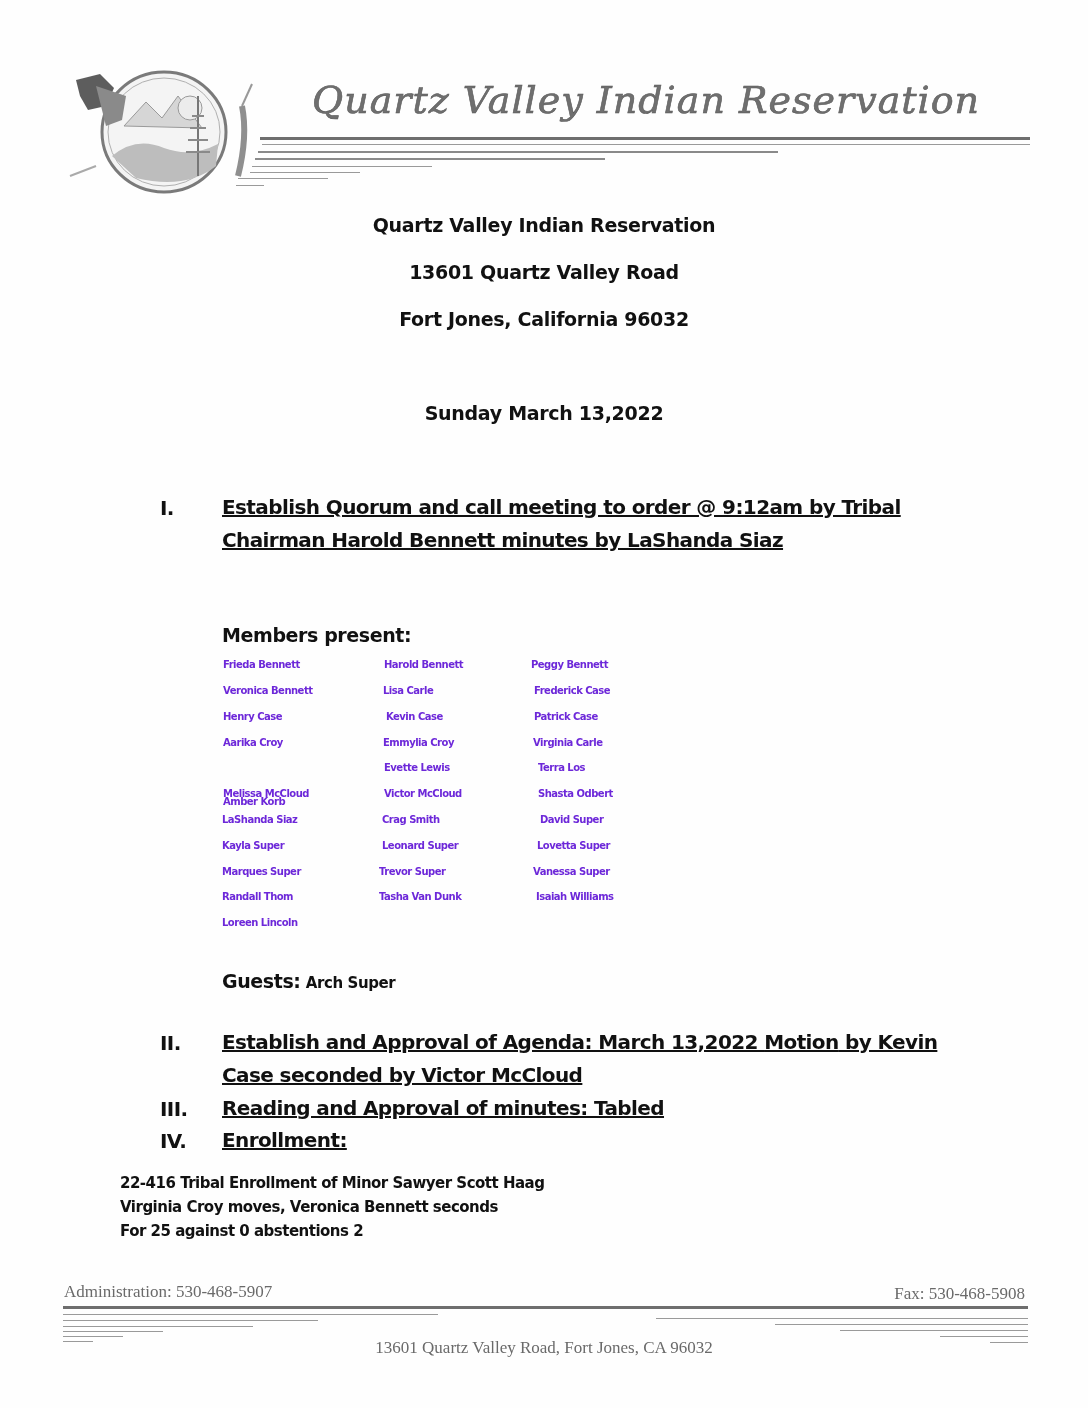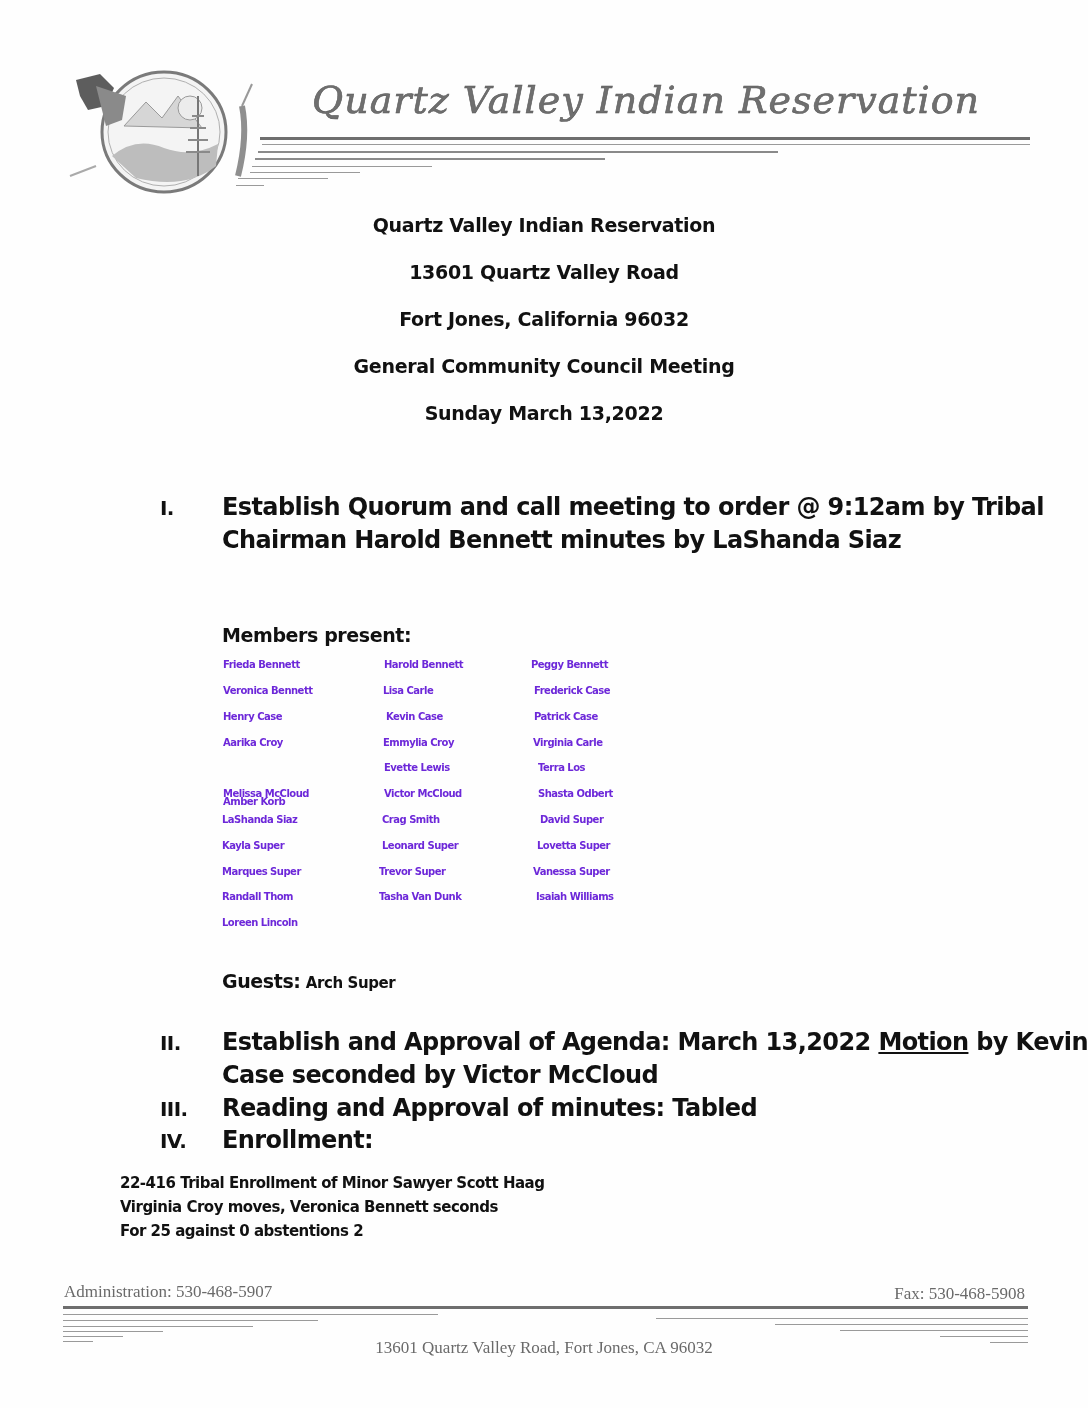--- a/index.html
+++ b/index.html
@@ -12,21 +12,21 @@
     .hline { position: absolute; height: 2px; background: #8a8a8a; }
     .hline.thick { height: 3px; background: #6e6e6e; }
     .hline.thin { height: 1px; background: #9a9a9a; }
 
     
     .center-line { position: absolute; left: 0; width: 1088px; text-align: center; font-family: "DejaVu Sans", sans-serif; font-weight: bold; font-size: 19px; color: #111; letter-spacing: -0.3px; }
 
     
     .sec { position: absolute; font-family: "DejaVu Sans", sans-serif; font-weight: bold; color: #111; letter-spacing: -0.6px; }
     .numeral { position: absolute; left: 160px; font-size: 20px; }
-    .sec-text { position: absolute; left: 222px; font-size: 24px; line-height: 33px; white-space: nowrap; }
+    .sec-text { position: absolute; left: 222px; font-size: 20px; line-height: 33px; white-space: nowrap; text-decoration: underline; }
     .u { text-decoration: underline; }
 
     .members-title { position: absolute; left: 222px; top: 624px; font-family: "DejaVu Sans", sans-serif; font-weight: bold; font-size: 19px; color: #111; letter-spacing: -0.4px; }
     .member { position: absolute; font-family: "DejaVu Sans", sans-serif; font-weight: bold; font-size: 10px; color: #6d28d9; letter-spacing: -0.5px; white-space: nowrap; }
 
     .guests { position: absolute; left: 222px; top: 970px; font-family: "DejaVu Sans", sans-serif; font-weight: bold; color: #111; letter-spacing: -0.4px; white-space: nowrap; }
     .guests .lbl { font-size: 19px; }
     .guests .val { font-size: 15px; }
 
     .enroll { position: absolute; left: 120px; font-family: "DejaVu Sans", sans-serif; font-weight: bold; font-size: 15px; color: #111; letter-spacing: -0.5px; white-space: nowrap; }
@@ -62,21 +62,20 @@
   <div class="hline" style="left:258px; top:151px; width:520px;"></div>
   <div class="hline" style="left:255px; top:158px; width:350px;"></div>
   <div class="hline thin" style="left:252px; top:166px; width:180px;"></div>
   <div class="hline thin" style="left:250px; top:172px; width:110px;"></div>
   <div class="hline thin" style="left:238px; top:178px; width:90px;"></div>
   <div class="hline thin" style="left:236px; top:185px; width:28px;"></div>
 
   <div class="center-line" style="top:214px;">Quartz Valley Indian Reservation</div>
   <div class="center-line" style="top:261px;">13601 Quartz Valley Road</div>
   <div class="center-line" style="top:308px;">Fort Jones, California 96032</div>
-  <div class="center-line" style="top:355px;">General Community Council Meeting</div>
   <div class="center-line" style="top:402px;">Sunday March 13,2022</div>
 
   <div class="sec" style="left:0; top:0;">
     <div class="numeral" style="top:496px;">I.</div>
     <div class="sec-text" style="top:491px;">Establish Quorum and call meeting to order @ 9:12am by Tribal</div>
     <div class="sec-text" style="top:524px;">Chairman Harold Bennett minutes by LaShanda Siaz</div>
   </div>
 
   <div class="members-title">Members present:</div>
 

